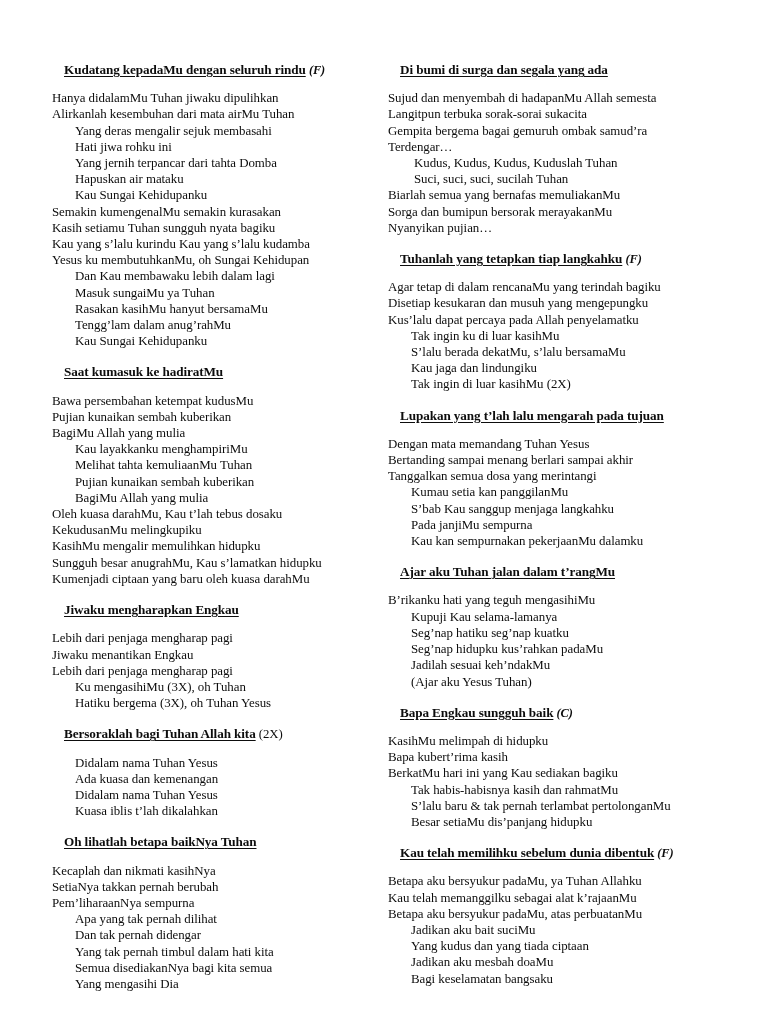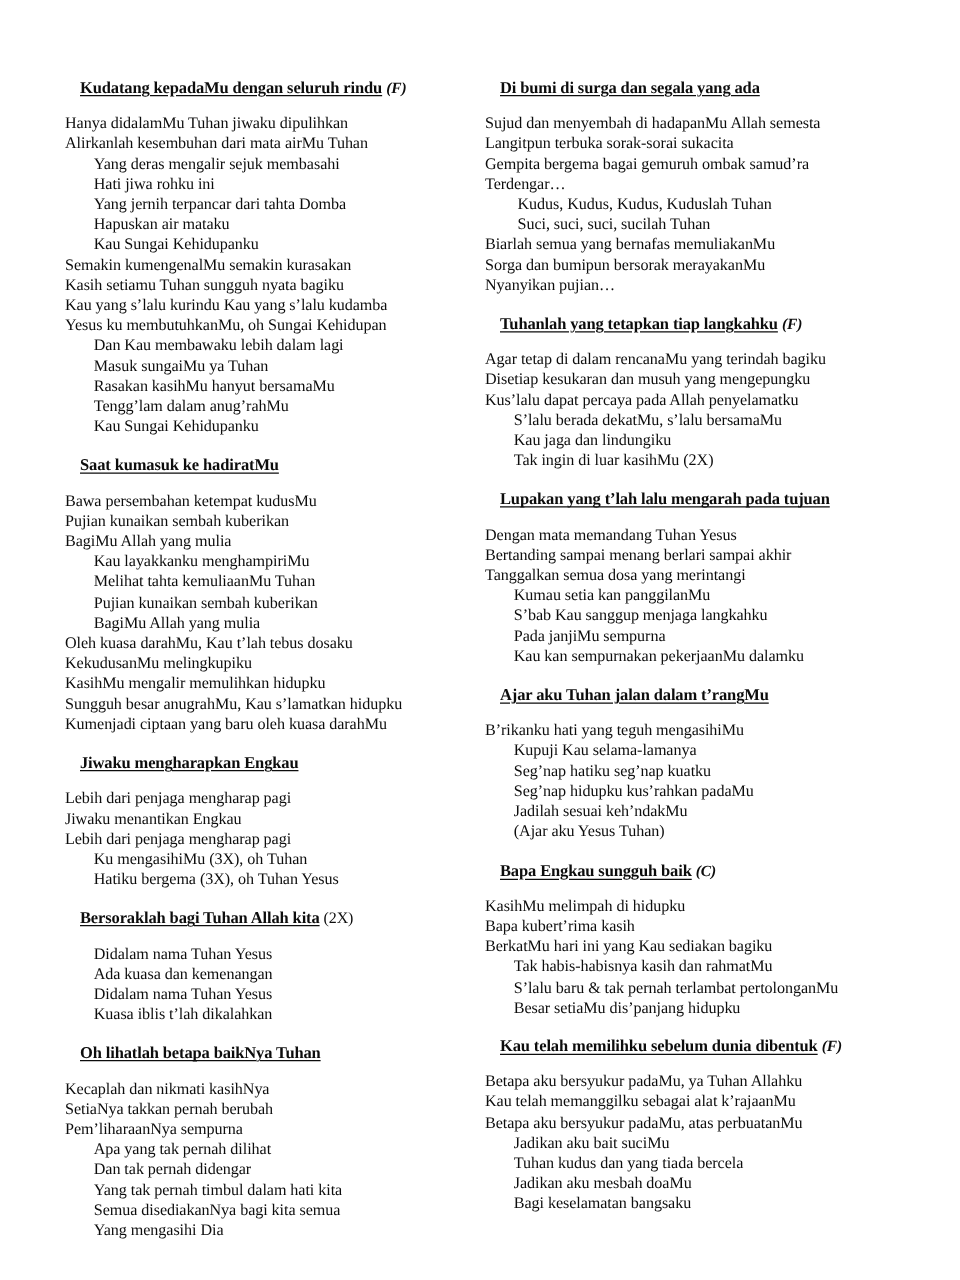--- a/index.html
+++ b/index.html
@@ -162,20 +162,21 @@
           <div class="line indent2">Suci, suci, suci, sucilah Tuhan</div>
           <div class="line">Biarlah semua yang bernafas memuliakanMu</div>
           <div class="line">Sorga dan bumipun bersorak merayakanMu</div>
           <div class="line">Nyanyikan pujian…</div>
         </div>
         <div class="song">
           <div class="song-title"><span class="title-text">Tuhanlah yang tetapkan tiap langkahku</span> <span class="chord">(F)</span></div>
           <div class="line">Agar tetap di dalam rencanaMu yang terindah bagiku</div>
           <div class="line">Disetiap kesukaran dan musuh yang mengepungku</div>
           <div class="line">Kus’lalu dapat percaya pada Allah penyelamatku</div>
+          <div class="line indent">Tak ingin ku di luar kasihMu</div>
           <div class="line indent">S’lalu berada dekatMu, s’lalu bersamaMu</div>
           <div class="line indent">Kau jaga dan lindungiku</div>
           <div class="line indent">Tak ingin di luar kasihMu (2X)</div>
         </div>
         <div class="song">
           <div class="song-title"><span class="title-text">Lupakan yang t’lah lalu mengarah pada tujuan</span></div>
           <div class="line">Dengan mata memandang Tuhan Yesus</div>
           <div class="line">Bertanding sampai menang berlari sampai akhir</div>
           <div class="line">Tanggalkan semua dosa yang merintangi</div>
           <div class="line indent">Kumau setia kan panggilanMu</div>
@@ -200,19 +201,19 @@
           <div class="line indent">Tak habis-habisnya kasih dan rahmatMu</div>
           <div class="line indent">S’lalu baru &amp; tak pernah terlambat pertolonganMu</div>
           <div class="line indent">Besar setiaMu dis’panjang hidupku</div>
         </div>
         <div class="song">
           <div class="song-title"><span class="title-text">Kau telah memilihku sebelum dunia dibentuk</span> <span class="chord">(F)</span></div>
           <div class="line">Betapa aku bersyukur padaMu, ya Tuhan Allahku</div>
           <div class="line">Kau telah memanggilku sebagai alat k’rajaanMu</div>
           <div class="line">Betapa aku bersyukur padaMu, atas perbuatanMu</div>
           <div class="line indent">Jadikan aku bait suciMu</div>
-          <div class="line indent">Tuhan kudus dan yang tiada bercela</div>
+          <div class="line indent">Yang kudus dan yang tiada ciptaan</div>
           <div class="line indent">Jadikan aku mesbah doaMu</div>
           <div class="line indent">Bagi keselamatan bangsaku</div>
         </div>
       </div>
   </div>
 </div>
 
 </body></html>

